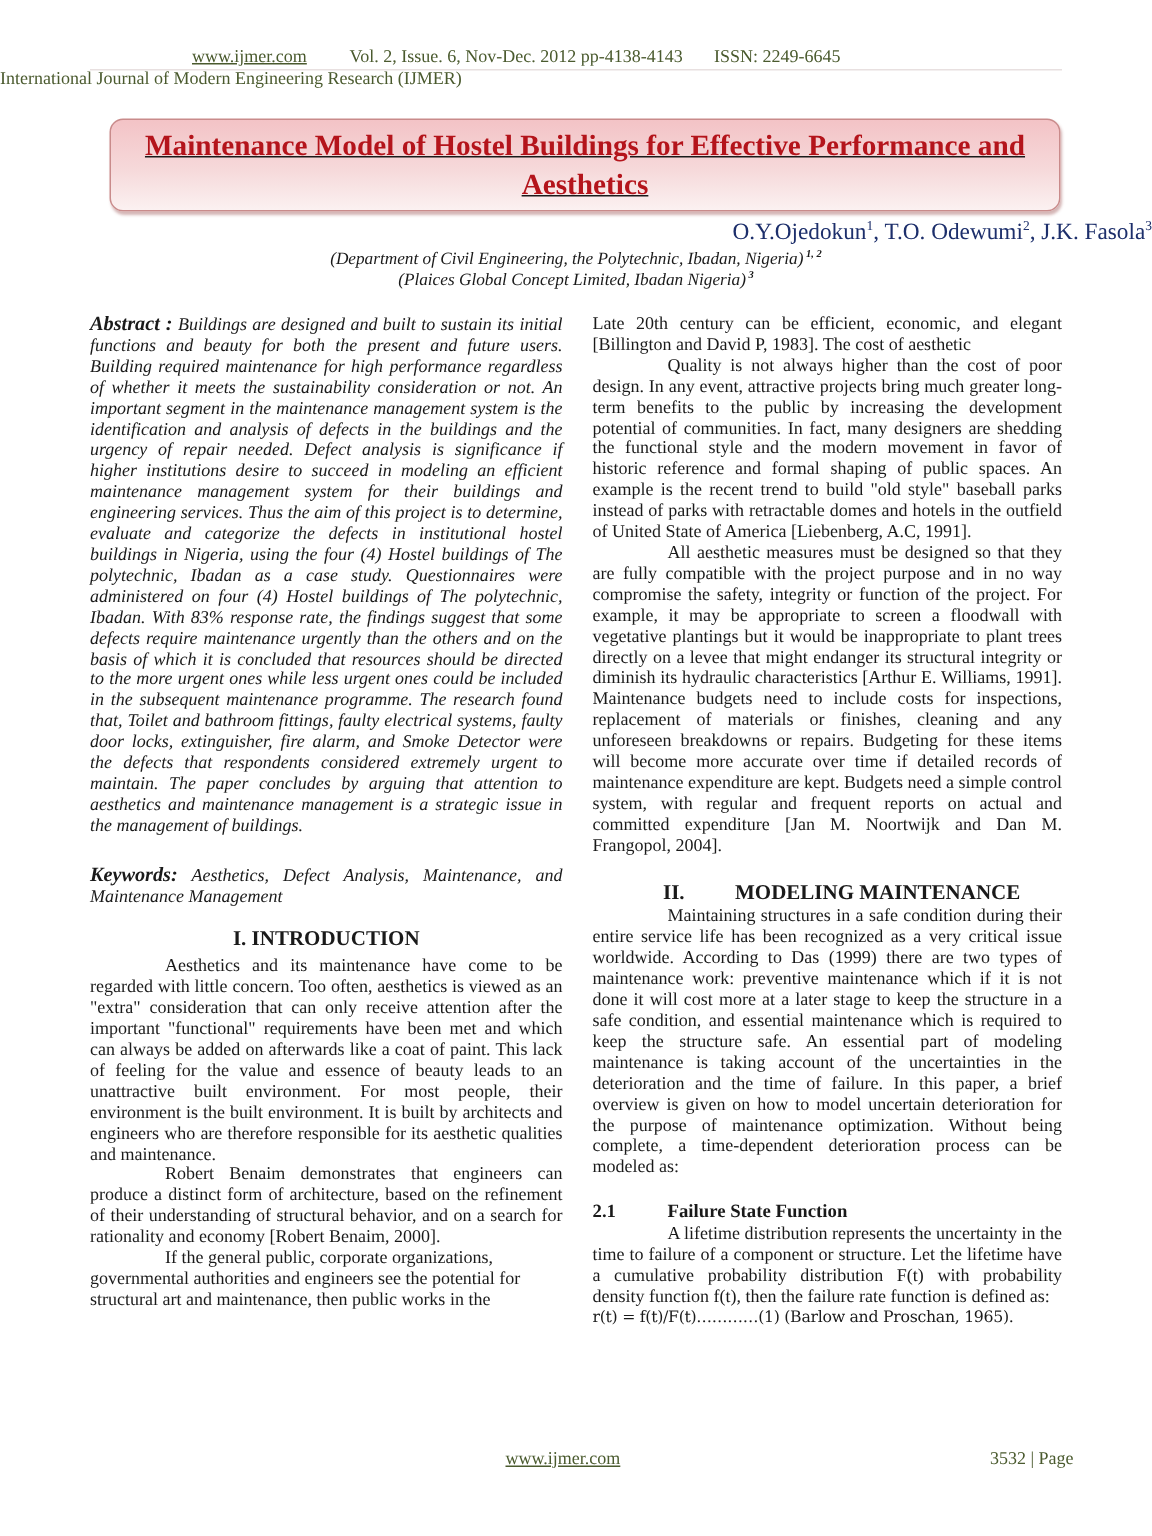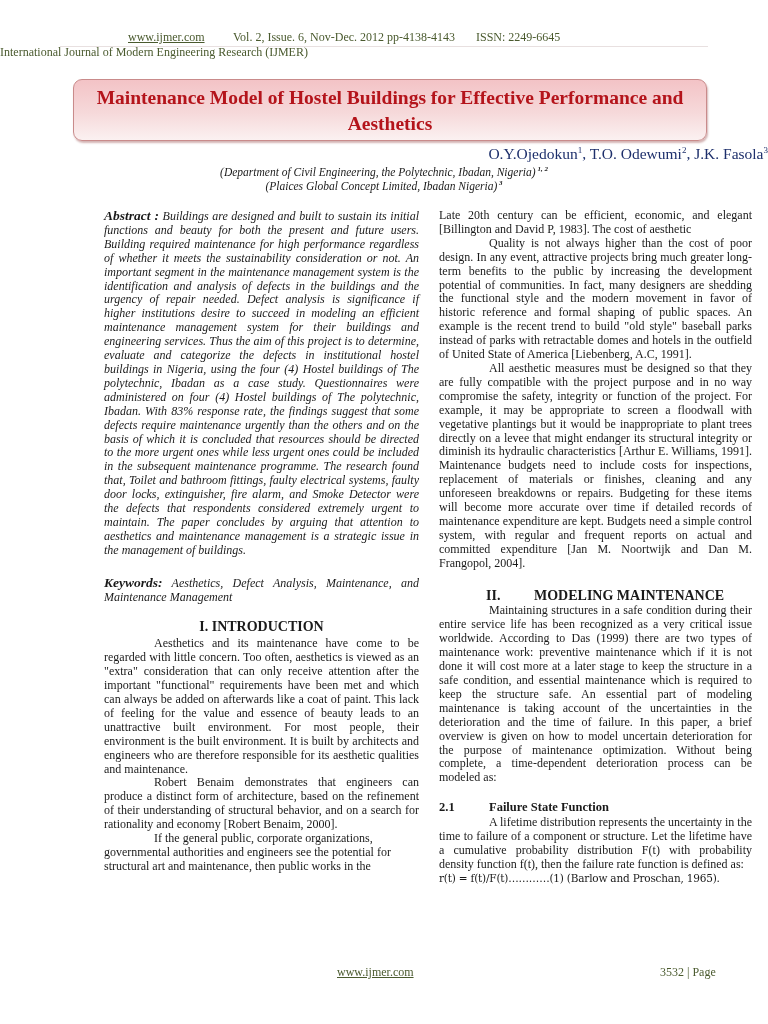--- a/index.html
+++ b/index.html
@@ -8,31 +8,31 @@
   .hdr1 { position: absolute; top: 16px; left: 0; width: 768px; 
           font-size: 12px; color: #4a5a2e; margin-top: 29px; }
   .hdr2 { position: absolute; top: 30px; left: 0; width: 768px; font-size: 12px; color: #4a5a2e; }
   .hdr2 .url { position: absolute; left: 128px; text-decoration: underline; }
   .hdr2 .vol { position: absolute; left: 233px; }
   .hdr2 .issn { position: absolute; left: 476px; }
   .hdr-rule { position: absolute; top: 46px; left: 60px; width: 648px; height: 1px; background: #e8e0e0; }
   .title-box { position: absolute; top: 79px; left: 73px; width: 632px; height: 60px;
                border: 1px solid #c98b8b; border-radius: 9px;
                background: linear-gradient(to bottom, #f3c3c6 0%, #f6d9da 55%, #fbf1f1 100%);
-               box-shadow: 1px 2px 2px rgba(160,90,90,0.45); text-align: center; }
+               box-shadow: 1px 2px 2px rgba(160,90,90,0.45); text-align: center; text-decoration: underline; }
   .title-box .t { font-weight: bold; color: #b4141b; font-size: 19.5px; line-height: 26px;
                   margin-top: 5px; padding: 0 6px; }
   .authors { position: absolute; top: 145px; left: 0; width: 768px; text-align: right;
              font-size: 15.5px; color: #1d2f6b; }
   .authors sup { font-size: 9px; }
   .aff { position: absolute; left: 0; width: 768px; text-align: center; font-style: italic;
          font-size: 11.5px; color: #1a1a1a; }
   .aff sup { font-size: 7px; font-weight: bold; }
   .aff1 { top: 165px; } .aff2 { top: 179px; }
-  .col { position: absolute; font-size: 12px; line-height: 13.9px; text-align: justify; margin-left: 44px; }
+  .col { position: absolute; font-size: 12px; line-height: 13.9px; text-align: justify; }
   .col-left { left: 60px; top: 209px; width: 315px; }
   .col-right { left: 395px; top: 209px; width: 313px; }
   .col p { margin: 0; }
   .indent { text-indent: 50px; }
   .abstract { font-style: italic; }
   .abstract .lbl { font-weight: bold; font-size: 13.5px; }
   .keywords { font-style: italic; margin-top: 18px !important; }
   .keywords .lbl { font-weight: bold; font-size: 13.5px; }
   .sec-h { font-weight: bold; text-align: center; font-size: 14px; margin: 16px 0 3px 0; }
   .sec-h2 { font-weight: bold; font-size: 14px; margin: 18px 0 2px 47px; }

